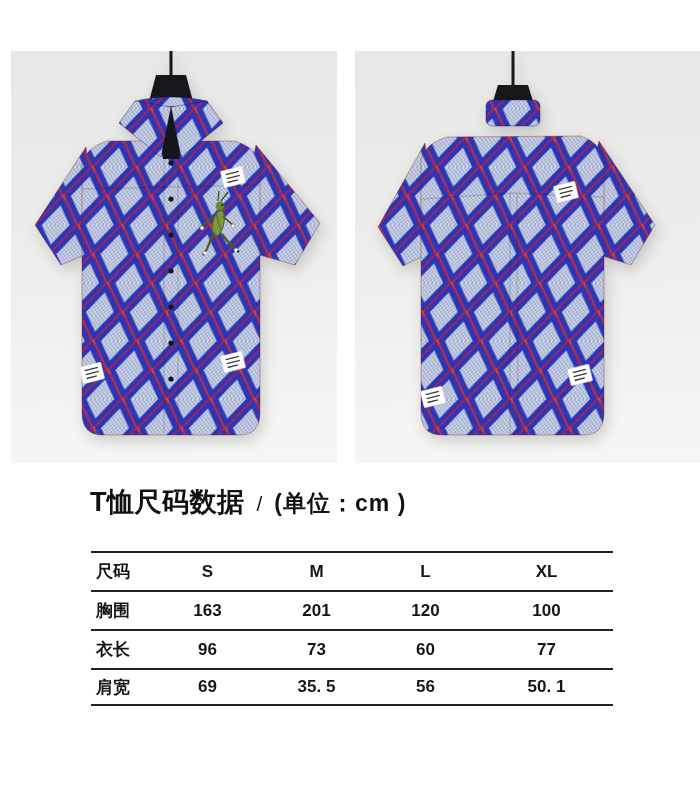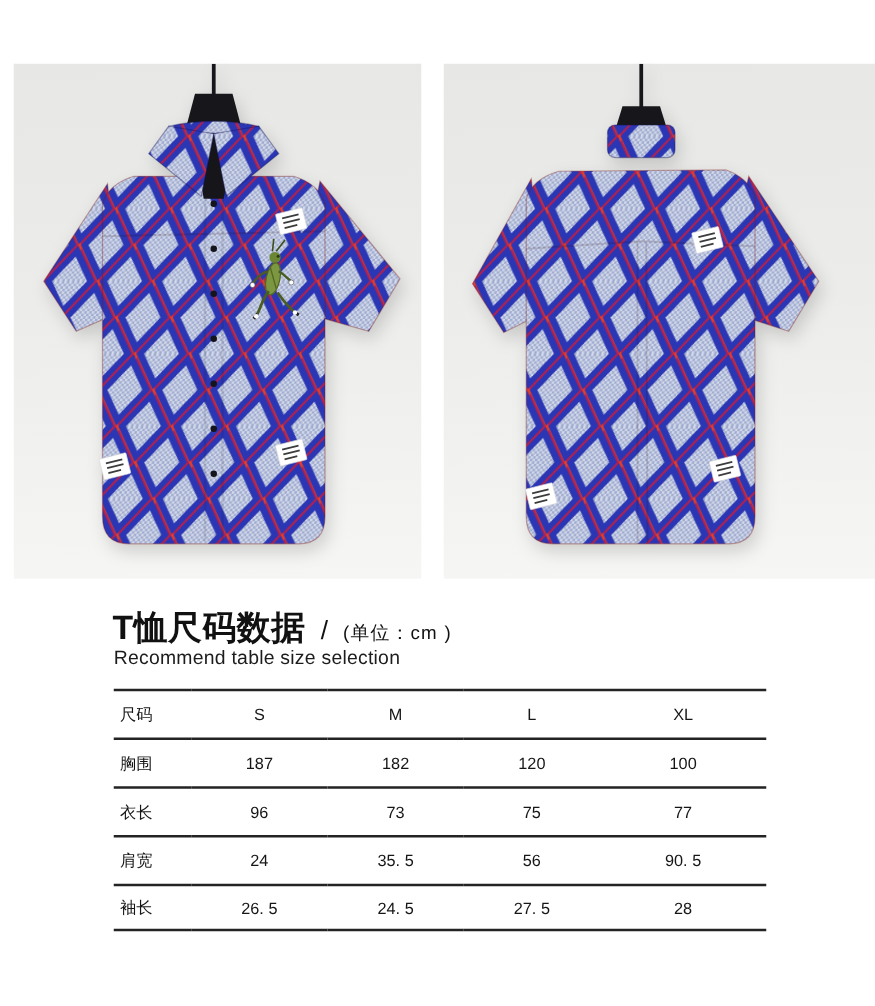--- a/index.html
+++ b/index.html
@@ -26,32 +26,32 @@
   .edge{stroke:rgba(120,20,15,.35);stroke-width:1;}
   .seam{stroke:rgba(40,0,0,.14);stroke-width:1.5;fill:none;}
   .patch-line{stroke:var(--label-line);stroke-width:1.4;}
   
   .chart-head{
     position:absolute;left:90px;top:484px;display:flex;align-items:baseline;
     gap:12px;color:#111;white-space:nowrap;
   }
   .chart-title{font-size:27px;font-weight:700;letter-spacing:.5px;}
   .chart-slash{font-size:21px;font-weight:400;}
-  .chart-unit{font-size:15px;font-weight:400;letter-spacing:1px;}
+  .chart-unit{font-size:23px;font-weight:700;letter-spacing:1px;}
   .chart-sub{
     position:absolute;left:91px;top:518px;font-size:15.5px;font-weight:500;
     color:#1c1c1c;letter-spacing:.2px;
   }
   table.size-table{
     position:absolute;left:91px;top:551px;width:522px;
     border-collapse:collapse;table-layout:fixed;
   }
   .size-table td,.size-table th{
     border-top:2px solid var(--line,#232323);
-    height:37px;font-size:13px;font-weight:400;color:var(--text,#161616);
+    height:37px;font-size:17px;font-weight:700;color:var(--text,#161616);
     text-align:center;padding:0;vertical-align:middle;
   }
   .size-table tr:last-child td{border-bottom:2px solid var(--line,#232323);height:34px;}
   .size-table .lbl{text-align:left;padding-left:5px;}
 </style>
 </head>
 <body>
 
 <div id="screen">
 
@@ -172,62 +172,54 @@
       <use href="#patchDef" transform="translate(225,324) rotate(-14)"></use>
       <use href="#patchDef" transform="translate(78,346) rotate(-14)"></use>
     </svg>
   </div>
 
   <div class="chart-head">
     <span class="chart-title">T恤尺码数据</span>
     <span class="chart-slash">/</span>
     <span class="chart-unit">(单位：cm )</span>
   </div>
-  <div class="chart-sub">Recommend table size selection</div>
 
   <table class="size-table">
     <colgroup>
         <col style="width:62px">
         <col style="width:109px">
         <col style="width:109px">
         <col style="width:109px">
         <col style="width:133px">
       </colgroup>
     <tbody>
       <tr>
         <th class="lbl">尺码</th>
         <th>S</th>
         <th>M</th>
         <th>L</th>
         <th>XL</th>
       </tr>
       <tr>
         <td class="lbl">胸围</td>
-        <td>187</td>
-        <td>182</td>
+        <td>163</td>
+        <td>201</td>
         <td>120</td>
         <td>100</td>
       </tr>
       <tr>
         <td class="lbl">衣长</td>
         <td>96</td>
         <td>73</td>
-        <td>75</td>
+        <td>60</td>
         <td>77</td>
       </tr>
       <tr>
         <td class="lbl">肩宽</td>
-        <td>24</td>
+        <td>69</td>
         <td>35. 5</td>
         <td>56</td>
-        <td>90. 5</td>
-      </tr>
-      <tr>
-        <td class="lbl">袖长</td>
-        <td>26. 5</td>
-        <td>24. 5</td>
-        <td>27. 5</td>
-        <td>28</td>
+        <td>50. 1</td>
       </tr>
     </tbody>
   </table>
 
 </div>
 
 </body></html>

